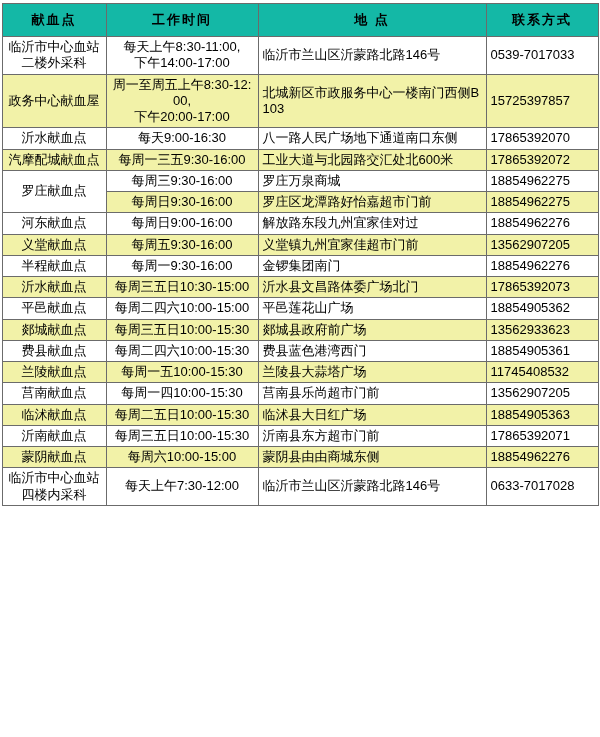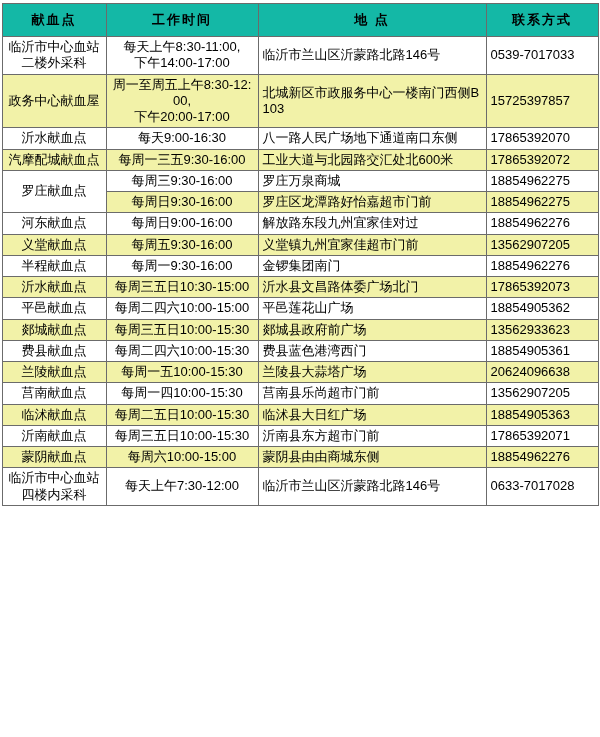--- a/index.html
+++ b/index.html
@@ -174,21 +174,21 @@
         <tr class="row-white">
           <td class="c-name two-line cell-white">费县献血点</td>
           <td class="c-time two-line">每周二四六10:00-15:30</td>
           <td class="c-place">费县蓝色港湾西门</td>
           <td class="c-phone">18854905361</td>
         </tr>
         <tr class="row-yellow">
           <td class="c-name two-line cell-yellow">兰陵献血点</td>
           <td class="c-time two-line">每周一五10:00-15:30</td>
           <td class="c-place">兰陵县大蒜塔广场</td>
-          <td class="c-phone">20624096638</td>
+          <td class="c-phone">11745408532</td>
         </tr>
         <tr class="row-white">
           <td class="c-name two-line cell-white">莒南献血点</td>
           <td class="c-time two-line">每周一四10:00-15:30</td>
           <td class="c-place">莒南县乐尚超市门前</td>
           <td class="c-phone">13562907205</td>
         </tr>
         <tr class="row-yellow">
           <td class="c-name two-line cell-yellow">临沭献血点</td>
           <td class="c-time two-line">每周二五日10:00-15:30</td>

